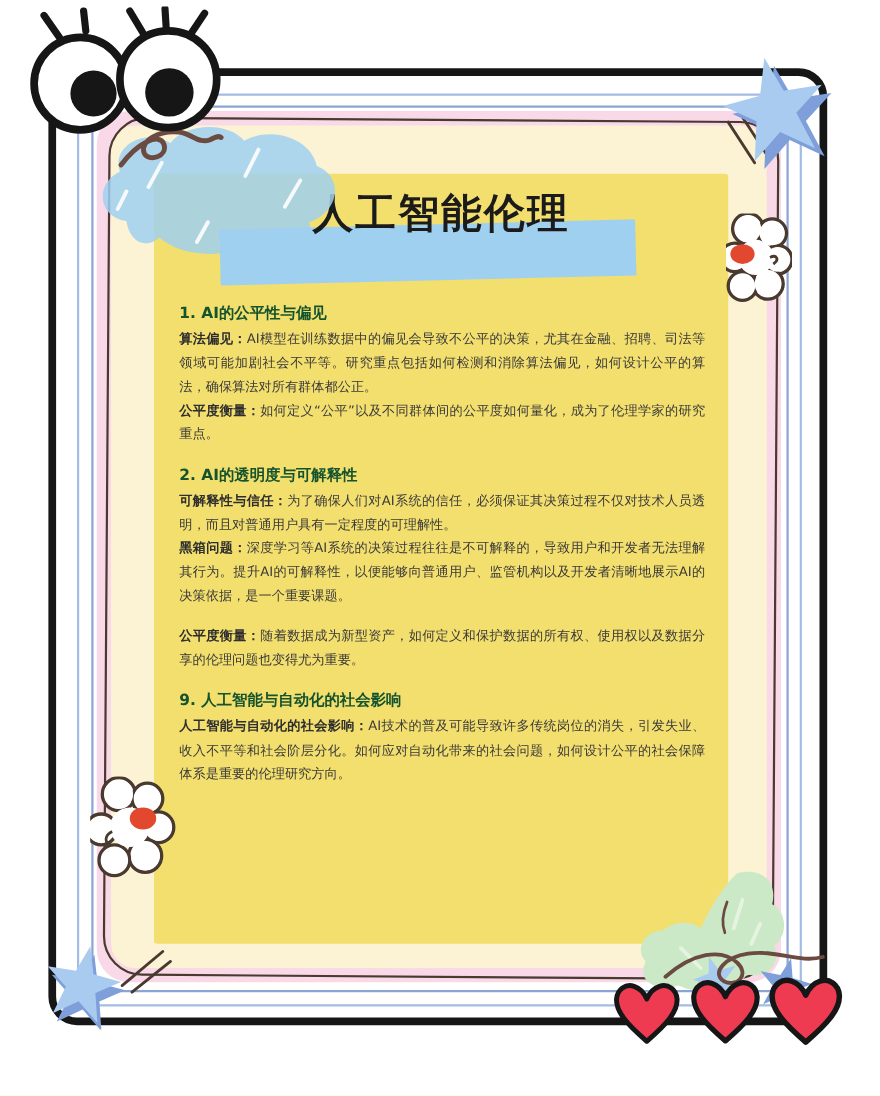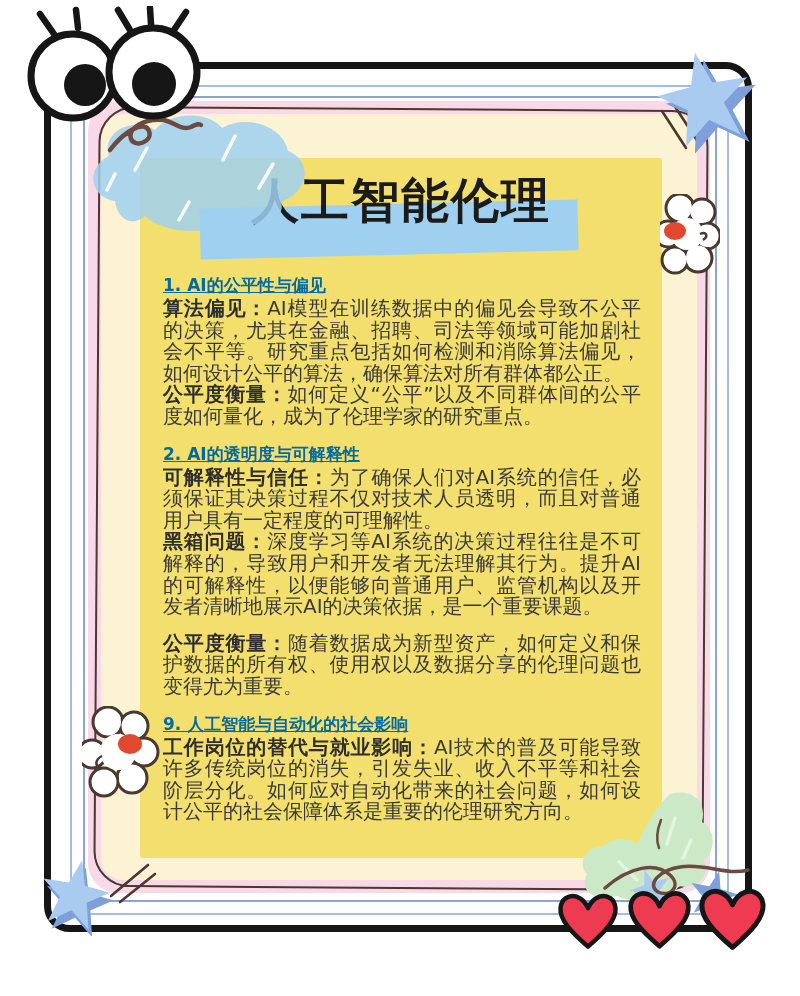--- a/index.html
+++ b/index.html
@@ -43,35 +43,34 @@
     left:140px;top:158px;width:522px;height:700px;
     background:var(--card-yellow);border-radius:3px;overflow:hidden;
   }
   .title-highlight{
     left:60px;top:46px;width:378px;height:51px;
     background:var(--title-highlight);
     transform:rotate(-1.4deg);
   }
   .poster-title{
     left:0;right:0;top:16px;margin:0;text-align:center;
-    font-size:48px;font-weight:900;letter-spacing:2px;
+    font-size:37px;font-weight:900;letter-spacing:2px;
     color:var(--title-ink);line-height:1.1;
   }
   .content{
     left:23px;top:116px;width:478px;
     color:var(--ink);
   }
   .section{margin-bottom:15px;}
   .section h2{
-    font-size:17px;font-weight:700;margin:0 0 2px 0;color:#0369a1;
+    font-size:14px;font-weight:700;margin:0 0 2px 0;color:#14532d;
     line-height:22px;
-    text-decoration:underline;
   }
   .section p{
-    margin:0;font-size:20px;line-height:21.6px;
+    margin:0;font-size:12px;line-height:21.6px;
     text-align:justify;
   }
   .section p b{color:#2e2e2e;}
 
   svg{display:block;}
 </style>
 </head>
 <body>
 
 <div class="abs frame-black"></div>
@@ -105,21 +104,21 @@
       <p><b>可解释性与信任：</b><span>为了确保人们对AI系统的信任，必须保证其决策过程不仅对技术人员透明，而且对普通用户具有一定程度的可理解性。</span></p>
       <p><b>黑箱问题：</b><span>深度学习等AI系统的决策过程往往是不可解释的，导致用户和开发者无法理解其行为。提升AI的可解释性，以便能够向普通用户、监管机构以及开发者清晰地展示AI的决策依据，是一个重要课题。</span></p>
     </div>
 
     <div class="section">
       <p><b>公平度衡量：</b><span>随着数据成为新型资产，如何定义和保护数据的所有权、使用权以及数据分享的伦理问题也变得尤为重要。</span></p>
     </div>
 
     <div class="section">
       <h2>9. 人工智能与自动化的社会影响</h2>
-      <p><b>工作岗位的替代与就业影响：</b><span>AI技术的普及可能导致许多传统岗位的消失，引发失业、收入不平等和社会阶层分化。如何应对自动化带来的社会问题，如何设计公平的社会保障体系是重要的伦理研究方向。</span></p>
+      <p><b>人工智能与自动化的社会影响：</b><span>AI技术的普及可能导致许多传统岗位的消失，引发失业、收入不平等和社会阶层分化。如何应对自动化带来的社会问题，如何设计公平的社会保障体系是重要的伦理研究方向。</span></p>
 
     </div>
 
   </div>
 </div>
 
 <svg class="abs" style="left:85px;top:106px;" width="235" height="132" viewBox="0 0 235 132">
   <path d="M30,95 C5,92 0,62 24,50 C16,26 48,10 70,24 C84,6 122,4 137,22
            C162,8 198,20 203,45 C228,55 224,86 196,96 C202,114 172,126 150,114
            C120,130 80,128 60,110 C46,122 32,112 30,95 Z" style="fill:var(--title-highlight);" opacity=".85"></path>

